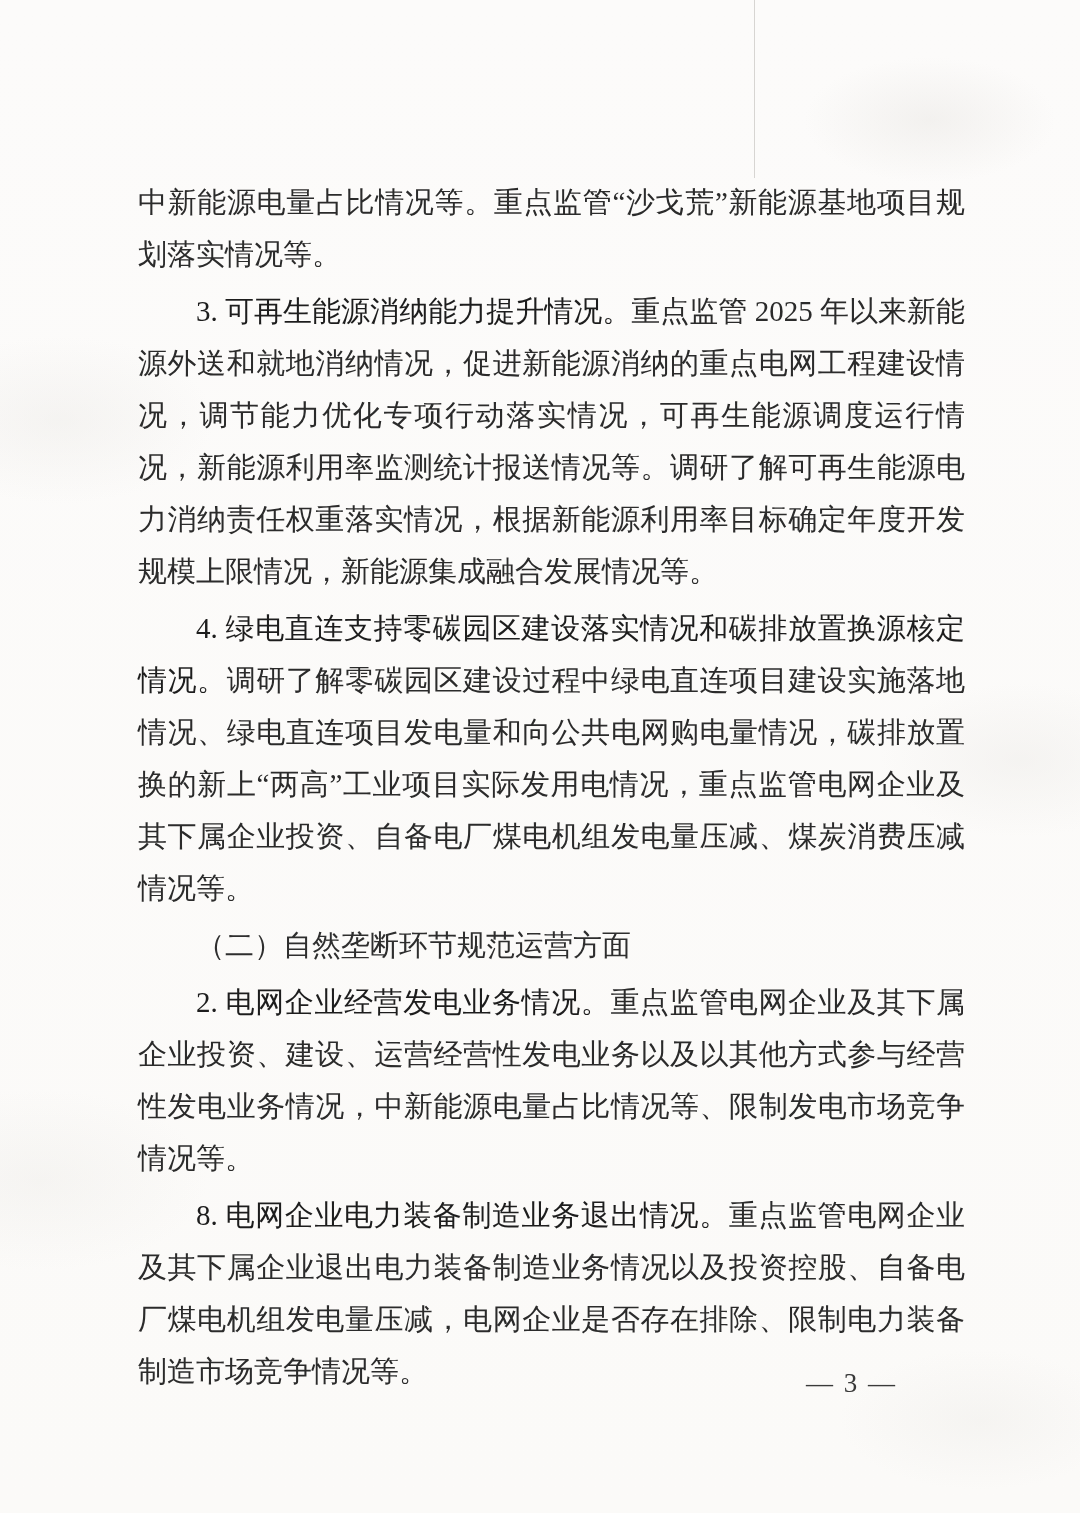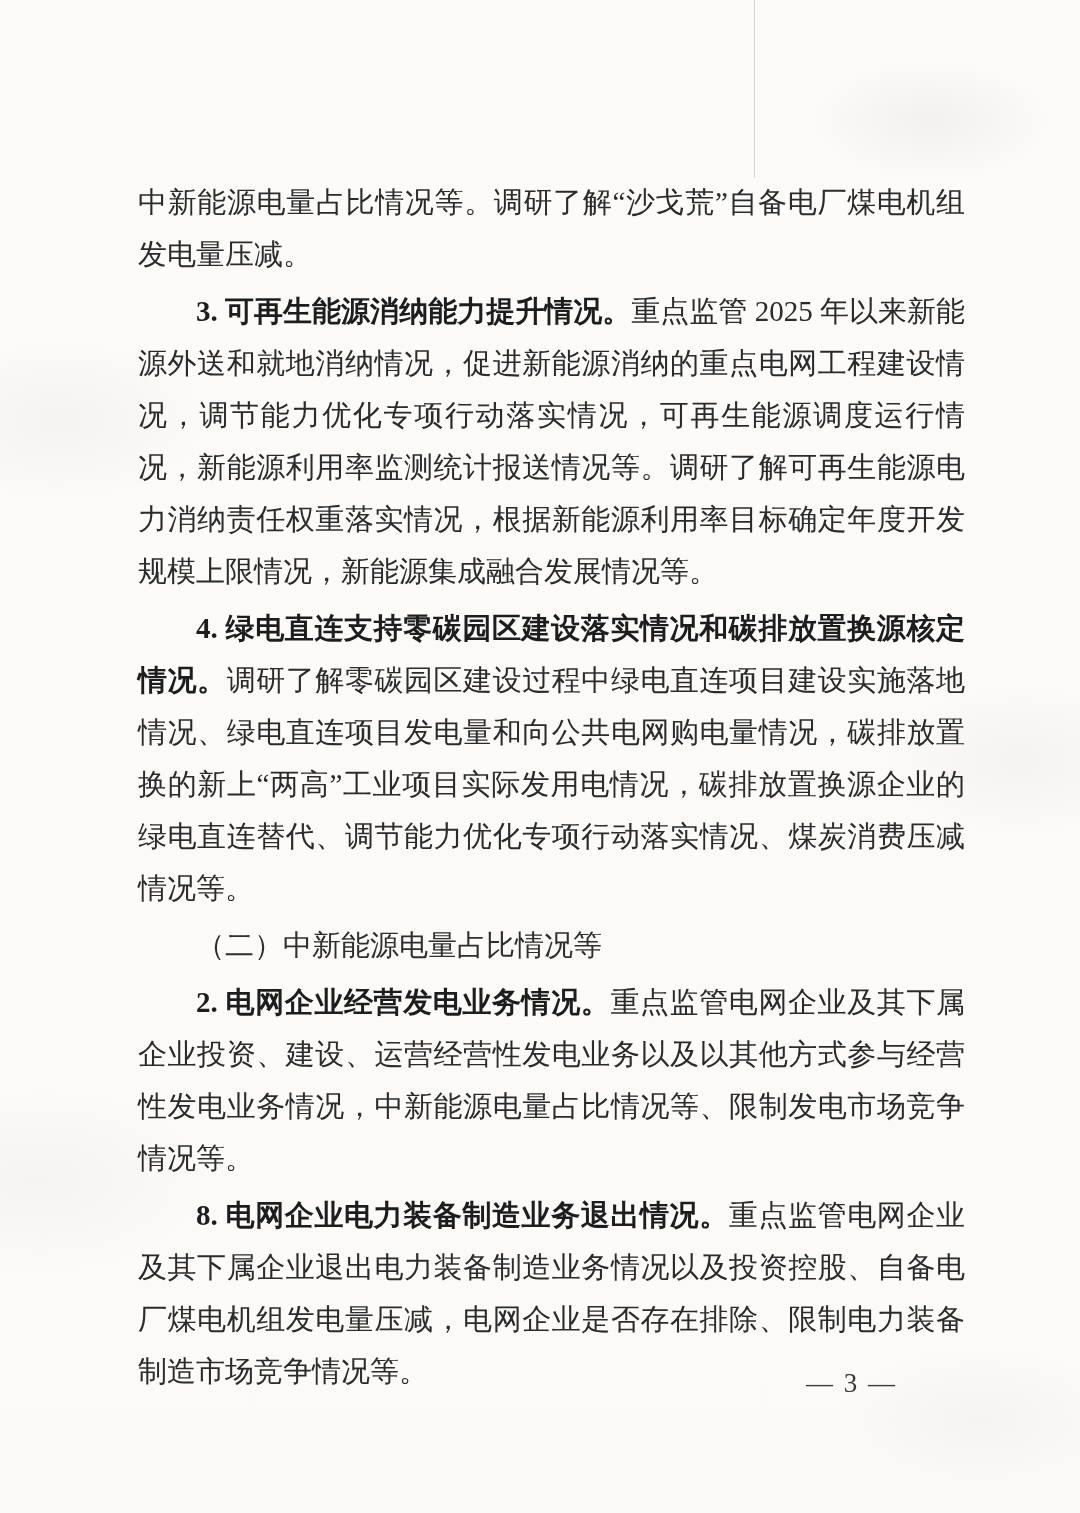--- a/index.html
+++ b/index.html
@@ -51,21 +51,21 @@
     padding: 0;
   }
   .content p.para {
     text-indent: 2em;
     margin-top: 5px;
   }
   .content p.cont {
     text-indent: 0;
   }
   .item-lead {
-    font-weight: bold;
+    font-weight: normal;
     color: #1d1d1d;
   }
   .section-heading {
     color: #2e2e2e;
   }
   .page-number {
     position: absolute;
     top: 1366px;
     left: 806px;
     width: 130px;
@@ -79,33 +79,33 @@
 </head>
 <body>
 
 <div class="page">
 
   <div class="scan-line-vertical"></div>
 
   <div class="content">
 
     <p class="cont">
-      <span>中新能源电量占比情况等。调研了解“沙戈荒”自备电厂煤电机组发电量压减。</span>
+      <span>中新能源电量占比情况等。重点监管“沙戈荒”新能源基地项目规划落实情况等。</span>
     </p>
 
     <p class="para">
       <span class="item-lead">3. 可再生能源消纳能力提升情况。</span><span>重点监管 2025 年以来新能源外送和就地消纳情况，促进新能源消纳的重点电网工程建设情况，调节能力优化专项行动落实情况，可再生能源调度运行情况，新能源利用率监测统计报送情况等。调研了解可再生能源电力消纳责任权重落实情况，根据新能源利用率目标确定年度开发规模上限情况，新能源集成融合发展情况等。</span>
     </p>
 
     <p class="para">
-      <span class="item-lead">4. 绿电直连支持零碳园区建设落实情况和碳排放置换源核定情况。</span><span>调研了解零碳园区建设过程中绿电直连项目建设实施落地情况、绿电直连项目发电量和向公共电网购电量情况，碳排放置换的新上“两高”工业项目实际发用电情况，碳排放置换源企业的绿电直连替代、调节能力优化专项行动落实情况、煤炭消费压减情况等。</span>
+      <span class="item-lead">4. 绿电直连支持零碳园区建设落实情况和碳排放置换源核定情况。</span><span>调研了解零碳园区建设过程中绿电直连项目建设实施落地情况、绿电直连项目发电量和向公共电网购电量情况，碳排放置换的新上“两高”工业项目实际发用电情况，重点监管电网企业及其下属企业投资、自备电厂煤电机组发电量压减、煤炭消费压减情况等。</span>
     </p>
 
     <p class="para section-heading">
-      <span>（二）中新能源电量占比情况等</span>
+      <span>（二）自然垄断环节规范运营方面</span>
     </p>
 
     <p class="para">
       <span class="item-lead">2. 电网企业经营发电业务情况。</span><span>重点监管电网企业及其下属企业投资、建设、运营经营性发电业务以及以其他方式参与经营性发电业务情况，中新能源电量占比情况等、限制发电市场竞争情况等。</span>
     </p>
 
     <p class="para">
       <span class="item-lead">8. 电网企业电力装备制造业务退出情况。</span><span>重点监管电网企业及其下属企业退出电力装备制造业务情况以及投资控股、自备电厂煤电机组发电量压减，电网企业是否存在排除、限制电力装备制造市场竞争情况等。</span>
     </p>
 

